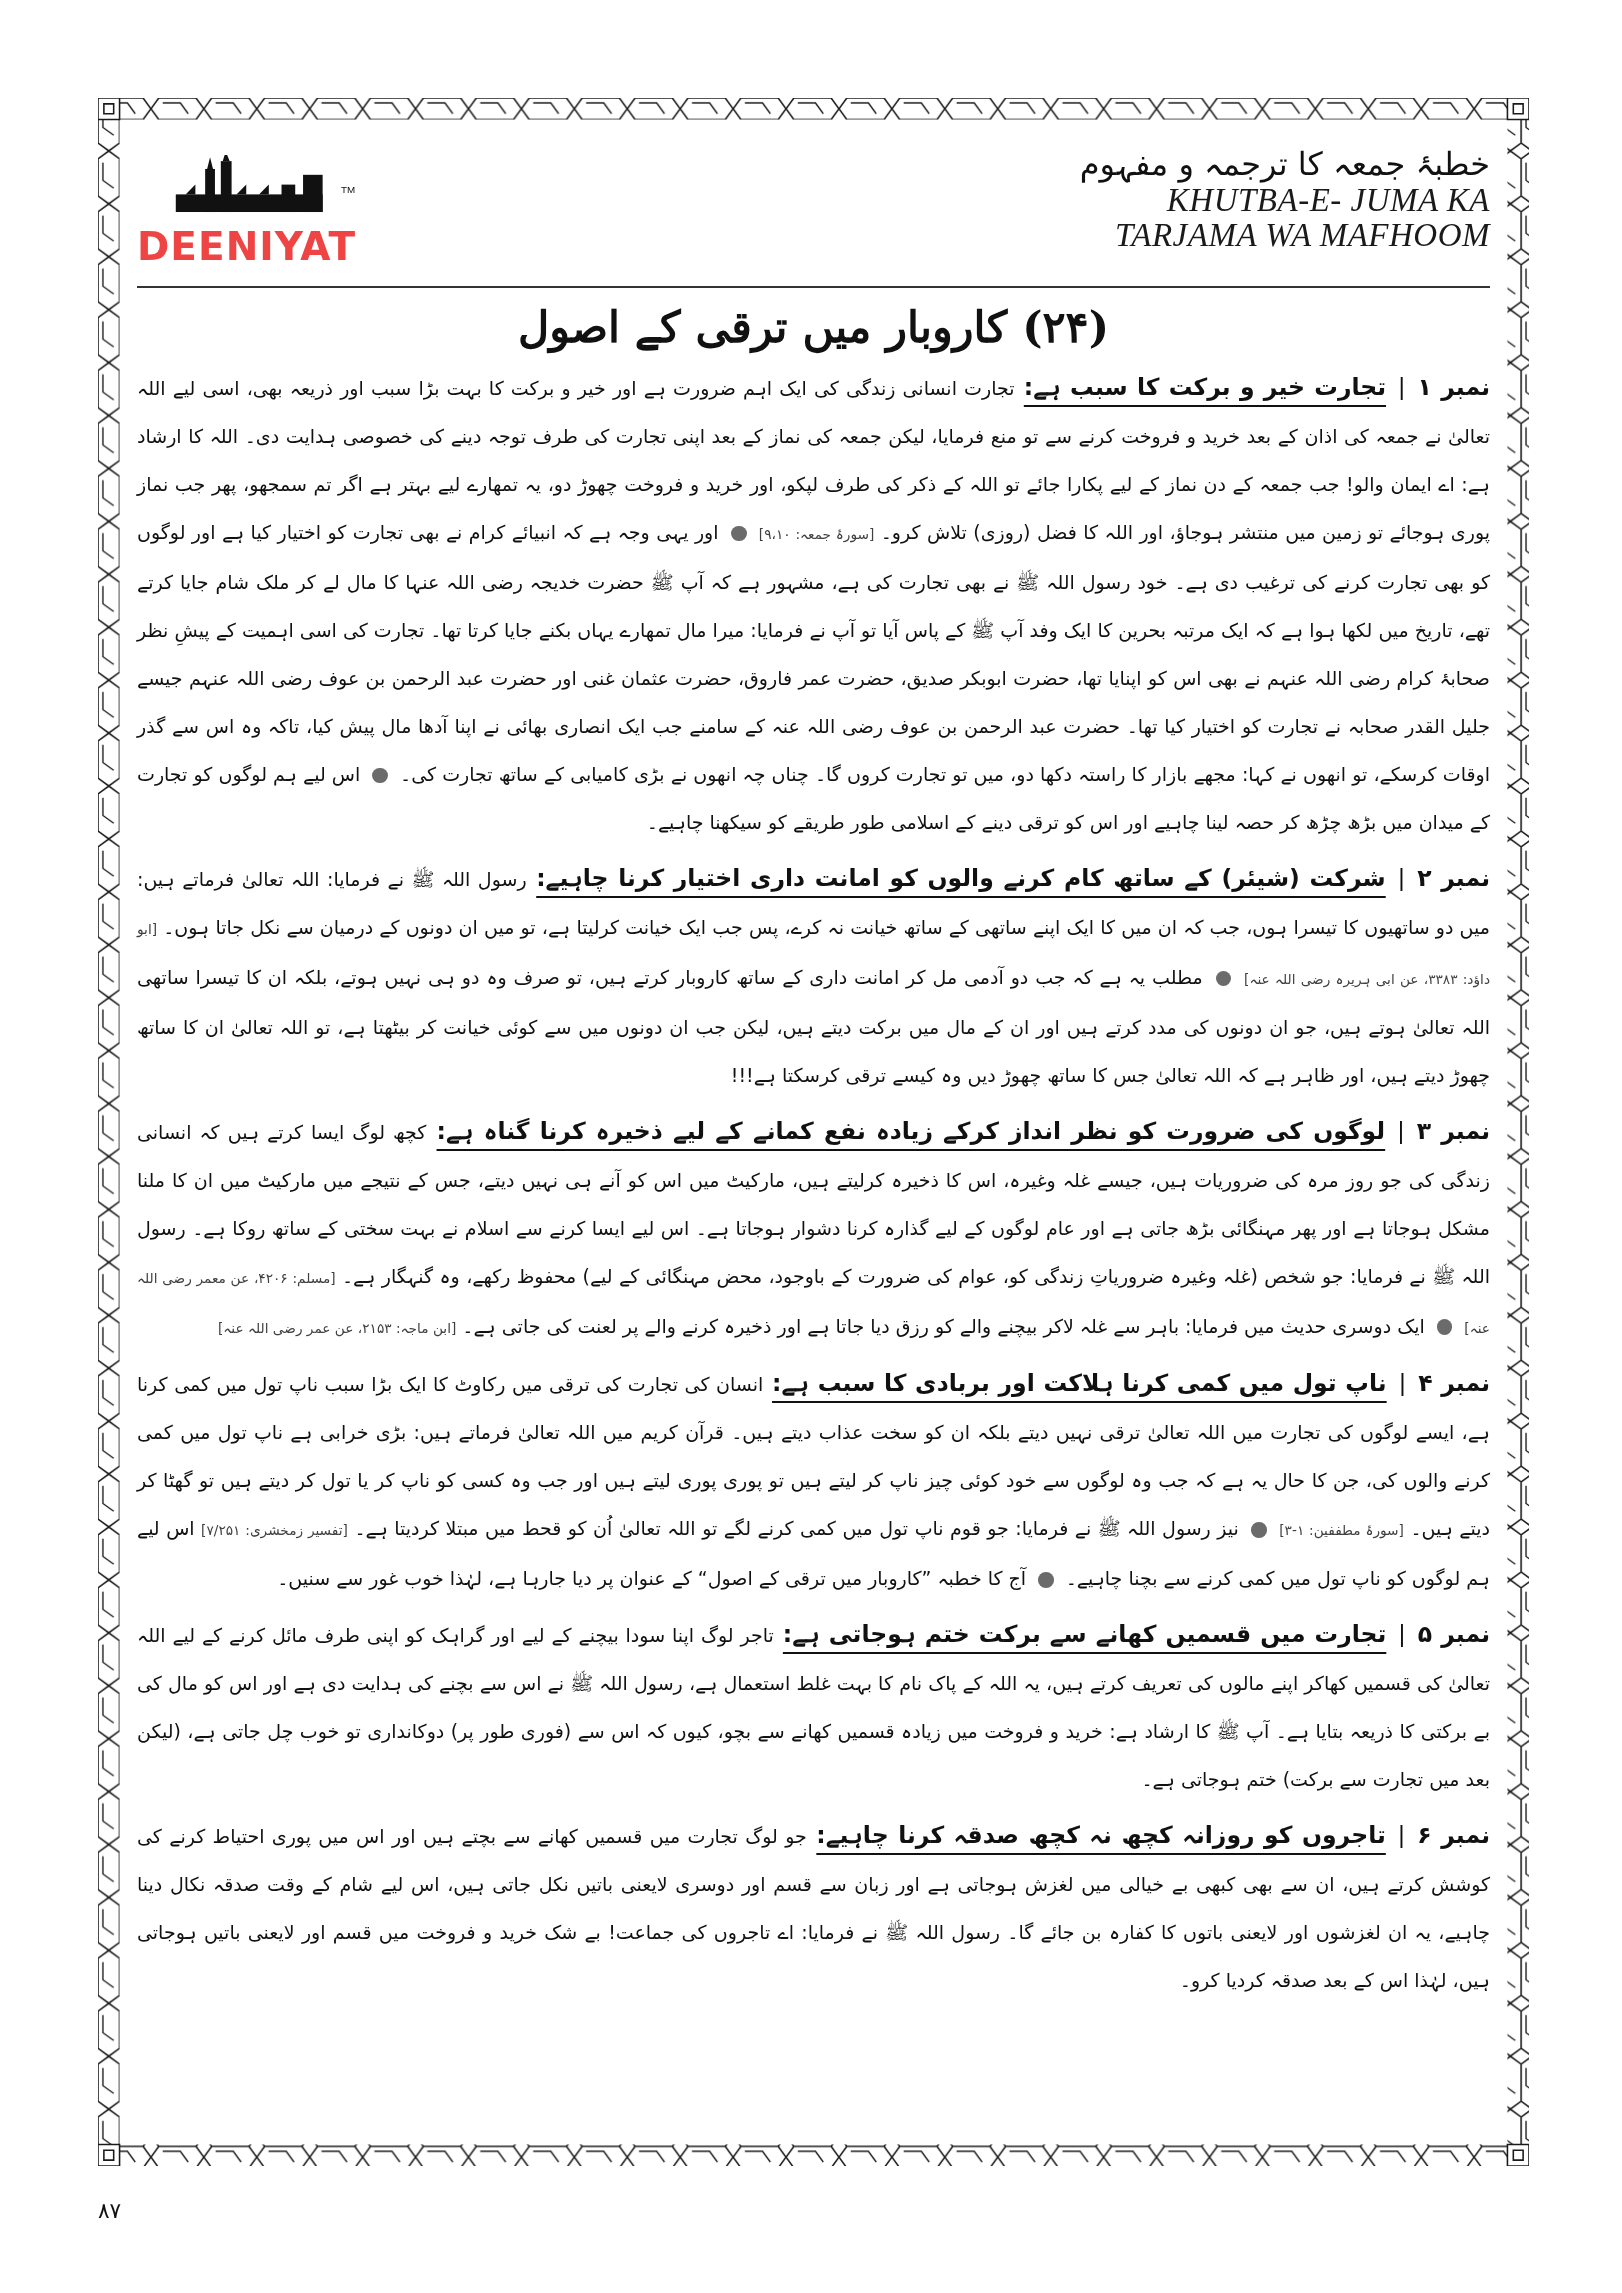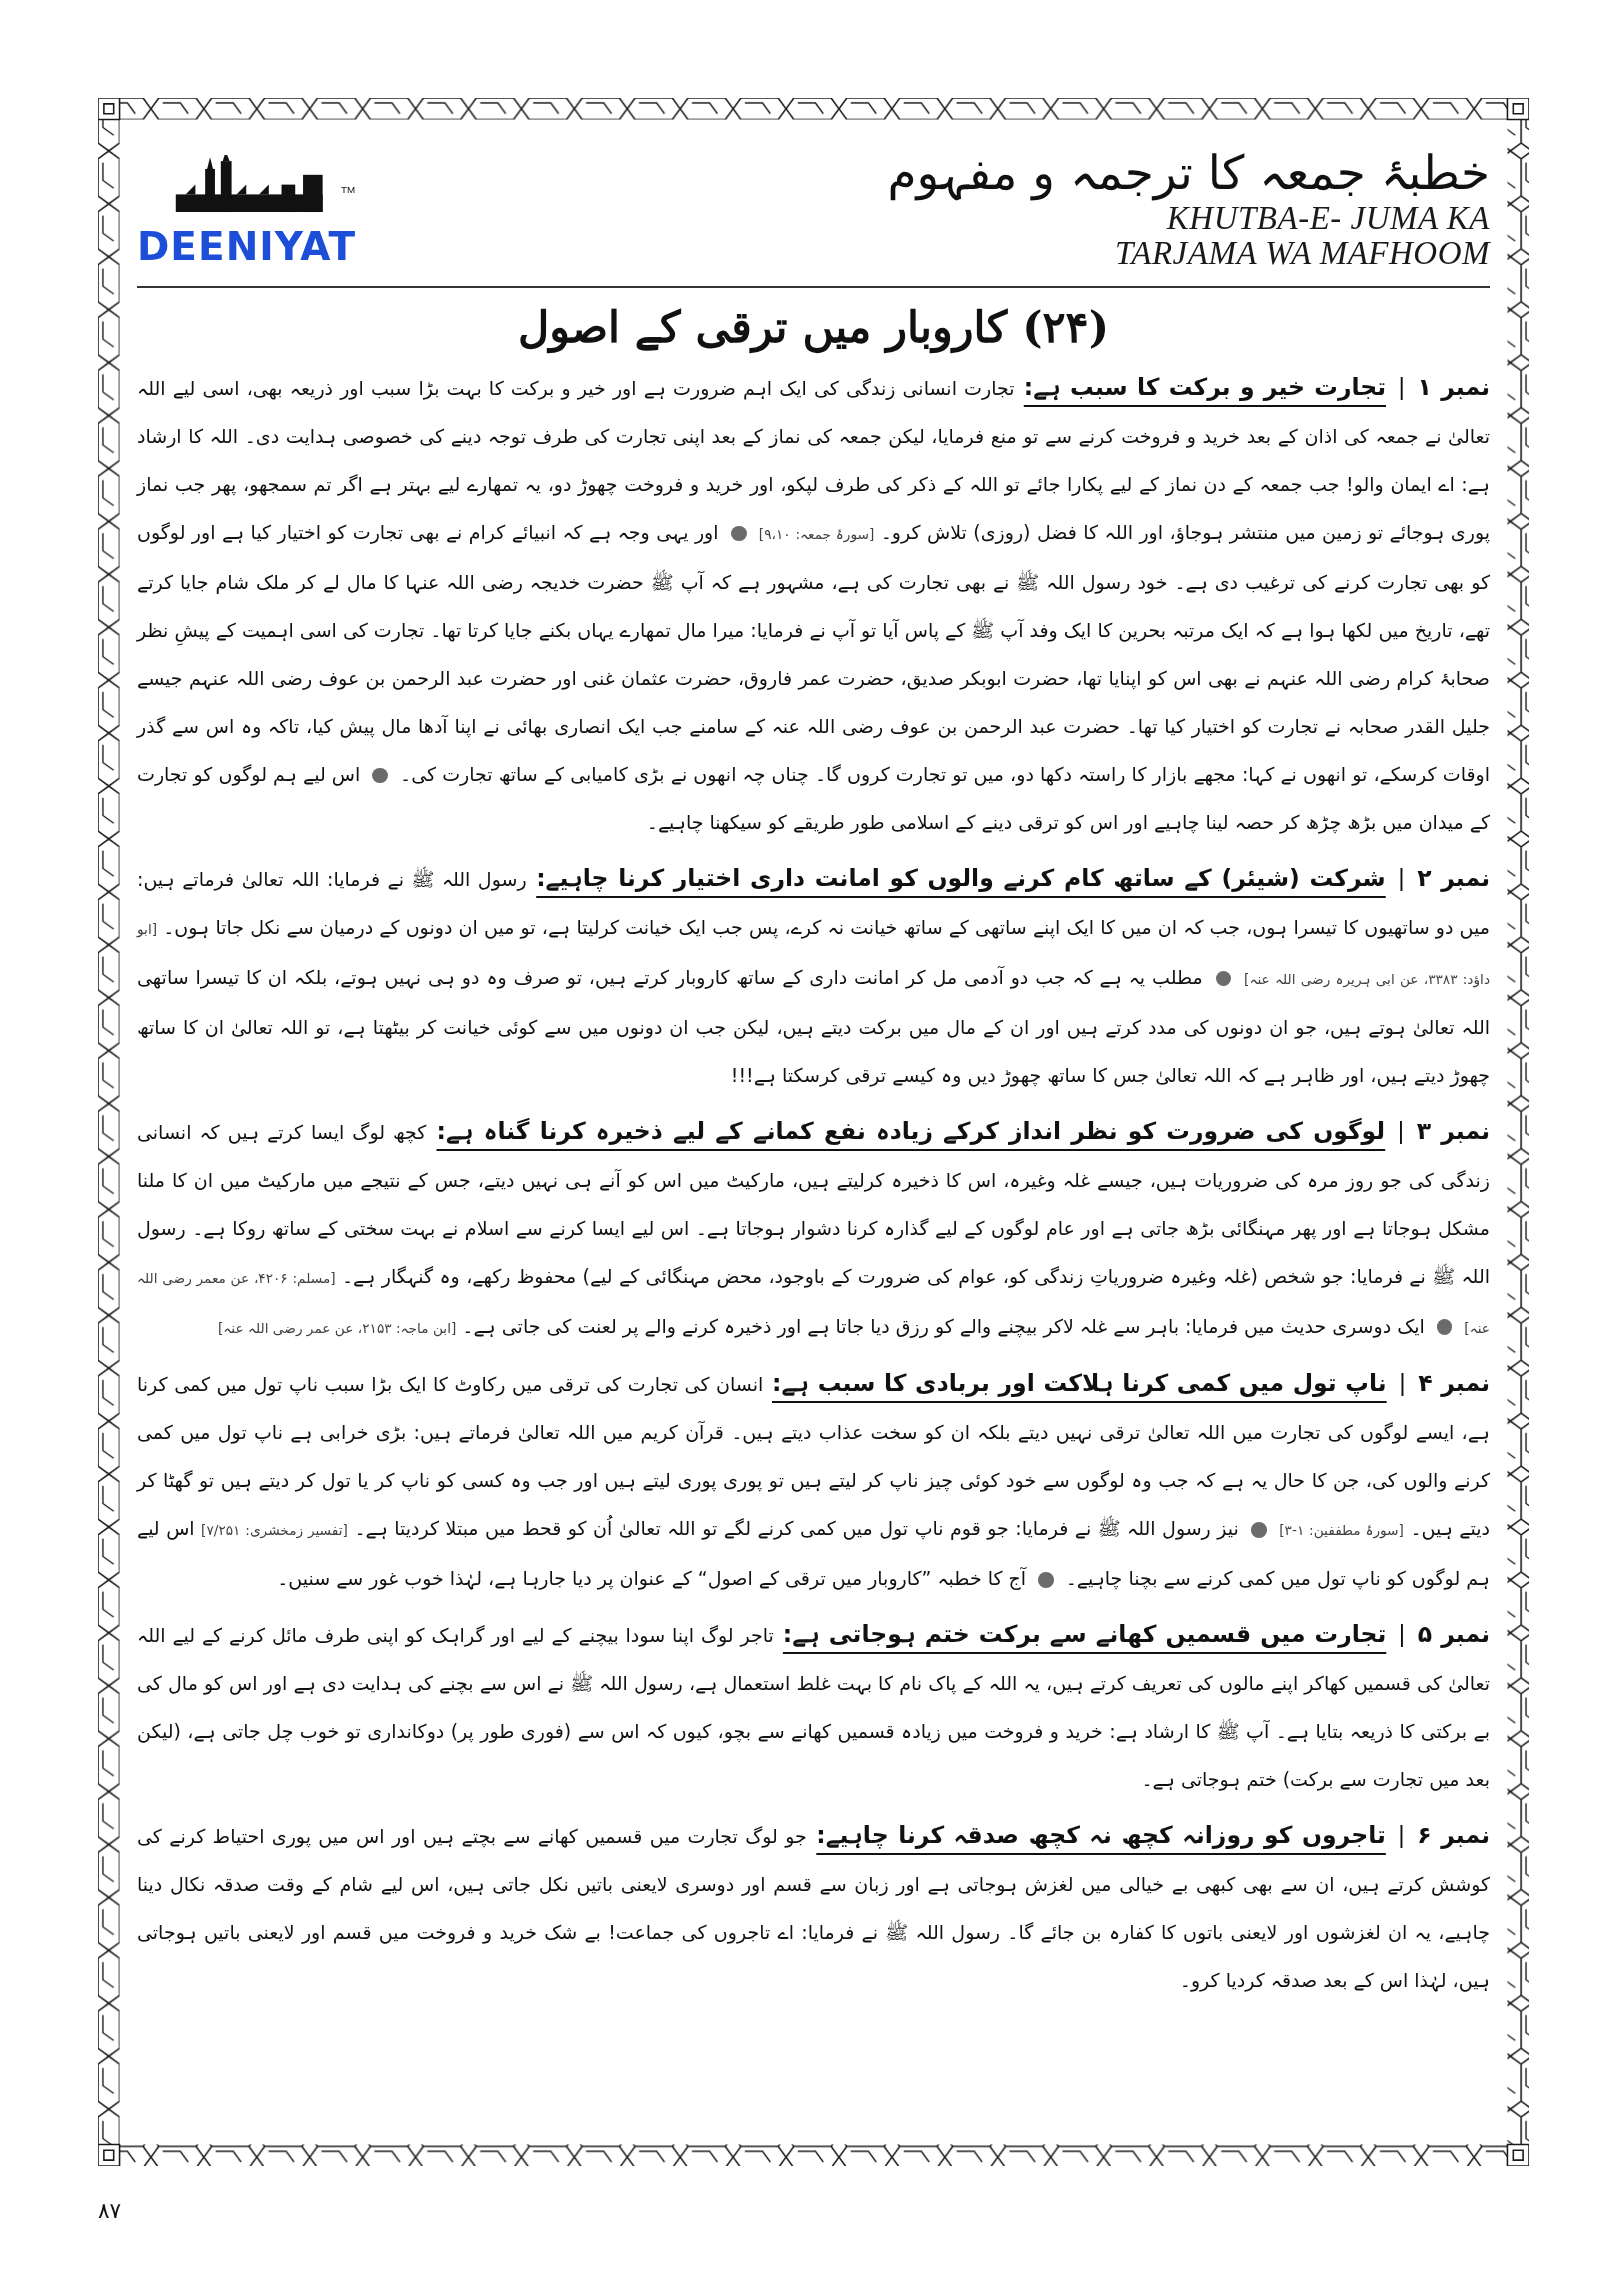--- a/index.html
+++ b/index.html
@@ -11,26 +11,26 @@
   .border-svg { position:absolute; left:0; top:0; width:1431px; height:2068px; }
   .inner {
     position:absolute; left:39px; top:39px; right:39px; bottom:39px;
   }
   
   .header { position:relative; height:149px; border-bottom:2px solid #333; }
   .logo { position:absolute; left:0; top:17.6px; width:216px; }
   .logo-mark { display:block; width:186px; height:69px; margin-left:29px; }
   .logo-text {
     font-family:"DejaVu Sans", sans-serif; font-weight:bold; font-size:39px;
-    letter-spacing:1px; color:#1d4ed8; margin-top:3.9px; line-height:1;
+    letter-spacing:1px; color:#ef4444; margin-top:3.9px; line-height:1;
   }
   .tm { position:absolute; left:204px; top:29px; font-family:"Liberation Sans", sans-serif; font-size:9.8px; }
   .title-block { position:absolute; right:0; top:0; text-align:right; }
   .title-urdu {
-    font-family:"DejaVu Serif", serif; font-size:47px; direction:rtl; line-height:1.2; margin-top:7.8px;
+    font-family:"DejaVu Serif", serif; font-size:32px; direction:rtl; line-height:1.2; margin-top:7.8px;
   }
   .title-en {
     font-family:"Liberation Serif", serif; font-size:33px; line-height:1.05; letter-spacing:0.5px; color:#1a1a1a;font-style:italic;
   }
   
   .main-heading {
     text-align:center; direction:rtl; font-family:"DejaVu Serif", serif; font-weight:bold;
     font-size:43px; margin:13.7px 0 9.8px 0; line-height:1.2;
   }
   

